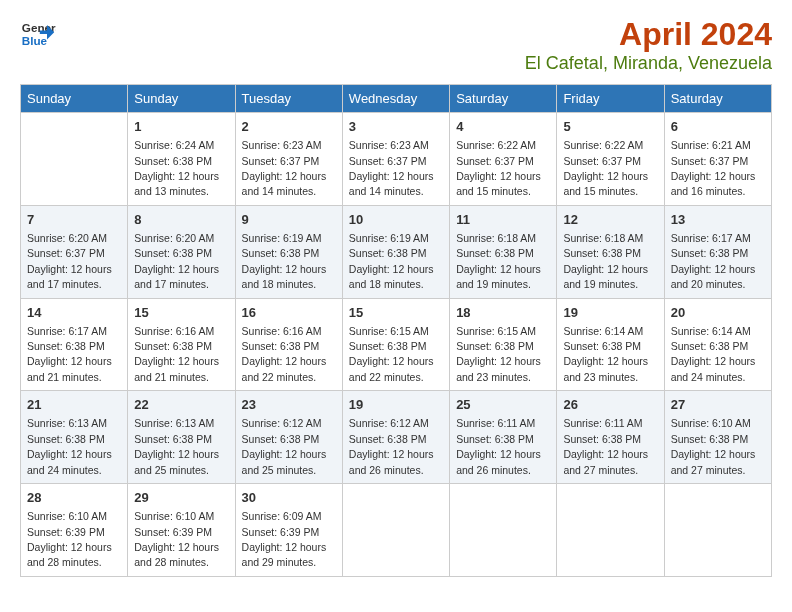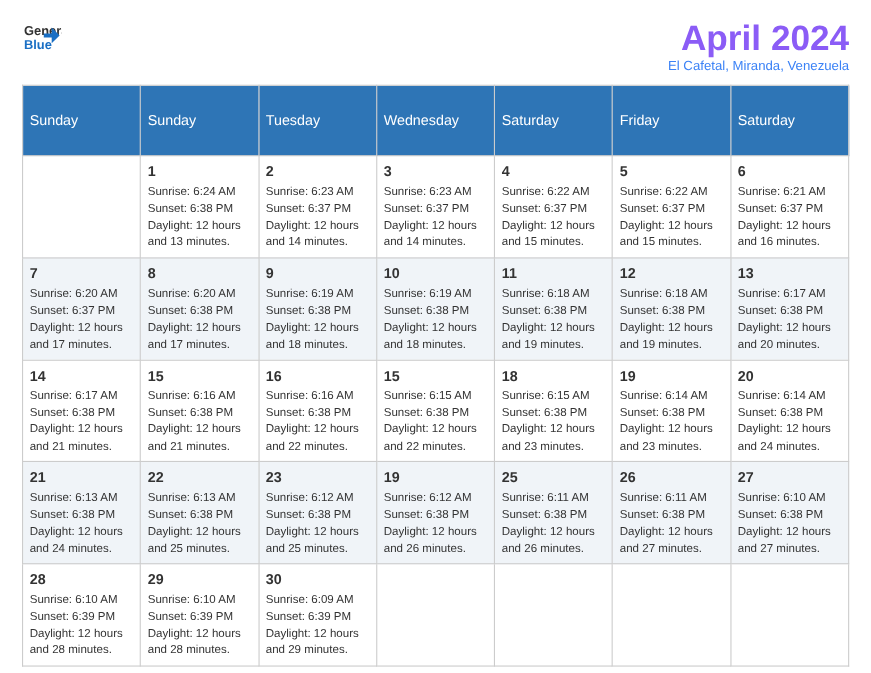--- a/index.html
+++ b/index.html
@@ -24,36 +24,36 @@
     .logo-icon {
       width: 36px;
       height: 36px;
     }
     .title-block {
       text-align: right;
     }
     .main-title {
       font-size: 32px;
       font-weight: bold;
-      color: #8b5cf6;
+      color: #c2410c;
     }
     .subtitle {
-      font-size: 12px;
-      color: #3b82f6;
+      font-size: 18px;
+      color: #4d7c0f;
     }
     table {
       width: 100%;
       border-collapse: collapse;
       margin-top: 10px;
       font-size: 11px;
     }
     thead tr th {
       background-color: #2E75B6;
       color: #fff;
-      padding: 24px 6px;
+      padding: 6px 6px;
       text-align: left;
       font-size: 13px;
       font-weight: normal;
       border: 1px solid #ccc;
     }
     tbody tr td {
       vertical-align: top;
       padding: 5px 6px;
       border: 1px solid #ccc;
       color: #333;

